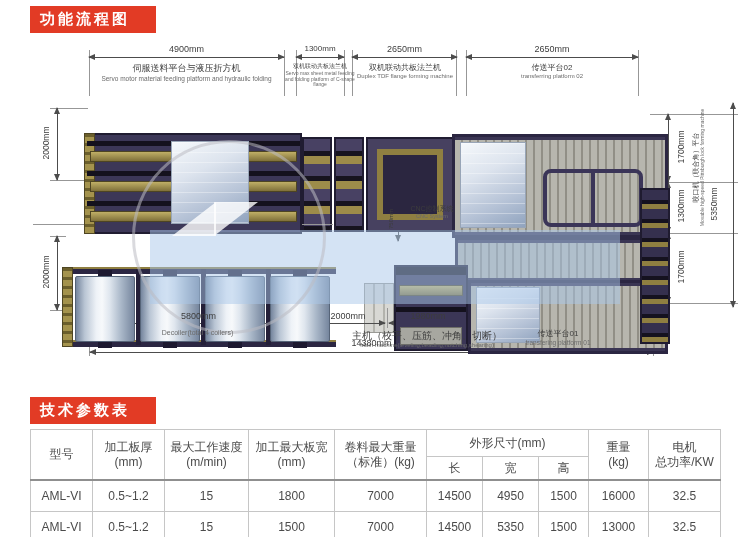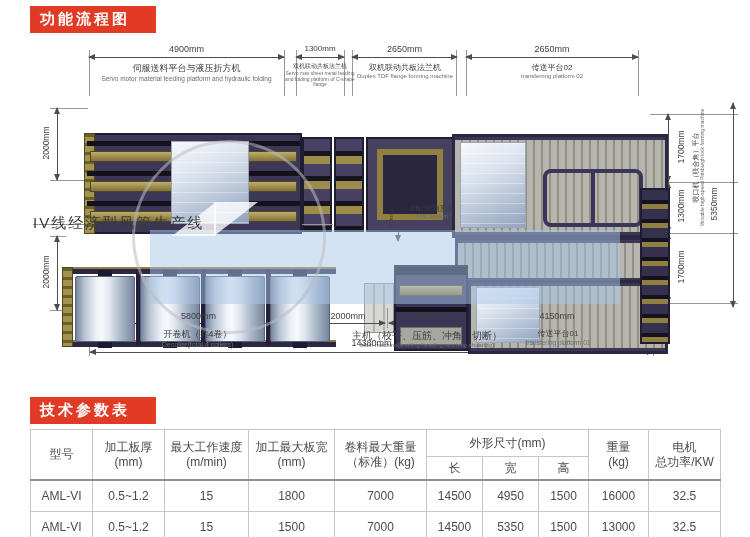--- a/index.html
+++ b/index.html
@@ -136,21 +136,20 @@
     <div class="console" style="left:455px;top:218px;width:16px;height:16px;"></div>
     <div class="m slats" style="left:468px;top:244px;width:194px;height:68px;">
       <div class="sheet" style="left:5px;top:4px;width:62px;height:54px;"></div>
     </div>
 
     <div class="wmcircle" style="left:132px;top:104px;width:188px;height:188px;"></div>
     <div class="wmband" style="left:150px;top:194px;width:470px;height:74px;"></div>
     <div class="wmtri" style="left:172px;top:166px;border-width:0 0 34px 44px;border-bottom-color:rgba(255,255,255,.8);"></div>
     <div class="wmtri" style="left:214px;top:166px;border-width:34px 44px 0 0;border-top-color:rgba(255,255,255,.8);"></div>
 
-    <div class="linetitle" style="left:33px;top:178px;">IV线经济型风管生产线</div>
     <div class="exth" style="left:33px;top:188px;width:300px;"></div>
 
     <div class="ext" style="left:89px;top:14px;height:46px;"></div>
     <div class="ext" style="left:284px;top:14px;height:46px;"></div>
     <div class="ext" style="left:296px;top:14px;height:46px;"></div>
     <div class="ext" style="left:344px;top:14px;height:46px;"></div>
     <div class="ext" style="left:352px;top:14px;height:46px;"></div>
     <div class="ext" style="left:456px;top:14px;height:46px;"></div>
     <div class="ext" style="left:466px;top:14px;height:46px;"></div>
     <div class="ext" style="left:638px;top:14px;height:46px;"></div>
@@ -221,24 +220,22 @@
     <div class="ext" style="left:643px;top:272px;height:22px;"></div>
     <div class="ext" style="left:653px;top:294px;height:26px;"></div>
 
     <div class="dimh" style="left:90px;top:287px;width:217px;"></div>
     <div class="dlab" style="left:90px;width:217px;top:275px;">5800mm</div>
     <div class="dimh" style="left:311px;top:287px;width:74px;"></div>
     <div class="dlab" style="left:311px;width:74px;top:275px;">2000mm</div>
     <div class="dimh" style="left:389px;top:287px;width:78px;"></div>
     <div class="dlab" style="left:389px;width:78px;top:275px;">1980mm</div>
     <div class="dimh" style="left:471px;top:287px;width:172px;"></div>
-    <div class="dlab" style="left:471px;width:172px;top:275px;">4150mm</div>
 
     <div class="cap" style="left:95px;width:205px;top:293px;">
-      <div class="cn">开卷机（共4卷）</div>
       <div class="en" style="font-size:7px;">Decoiler(total 4 coilers)</div>
     </div>
     <div class="cap" style="left:332px;width:190px;top:293px;">
       <div class="cn" style="font-size:10px;">主机（校平、压筋、冲角、切断）</div>
       <div class="en" style="font-size:6px;">Main machine(leveling,beading,notching,shearing)</div>
     </div>
     <div class="cap" style="left:482px;width:152px;top:293px;">
       <div class="cn" style="font-size:8px;">传送平台01</div>
       <div class="en" style="font-size:6.5px;">transfering platform 01</div>
     </div>

